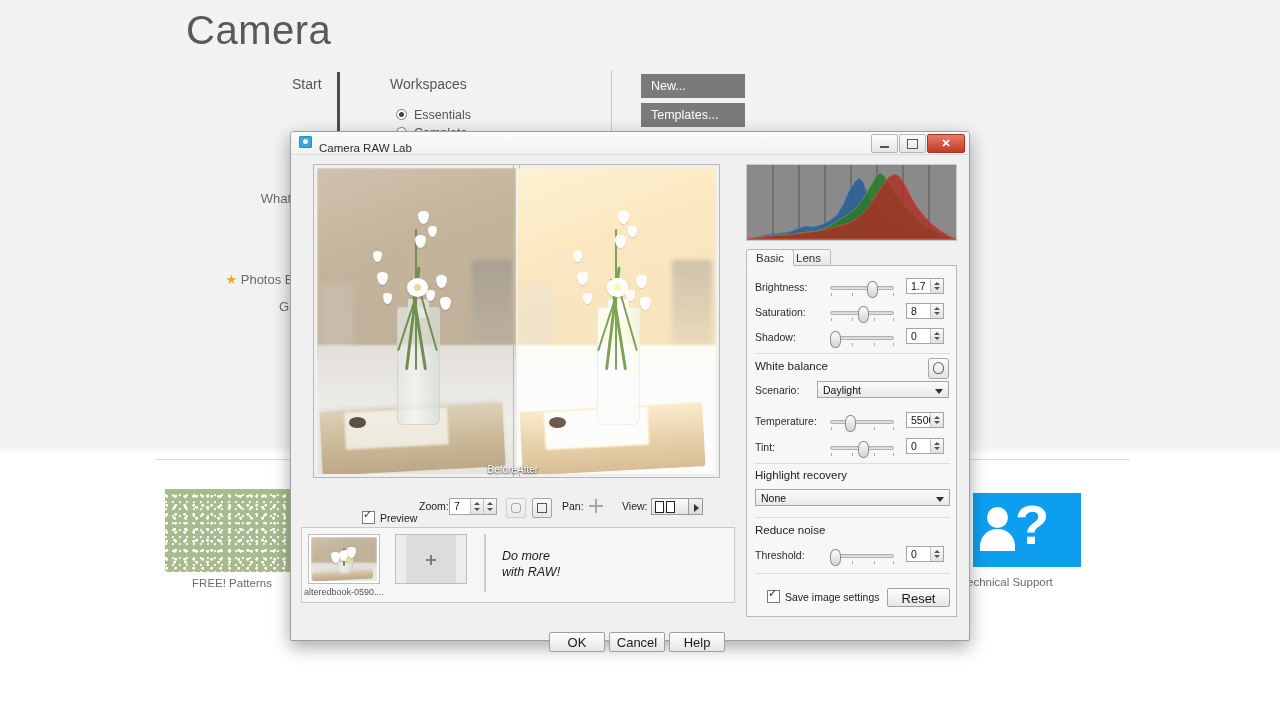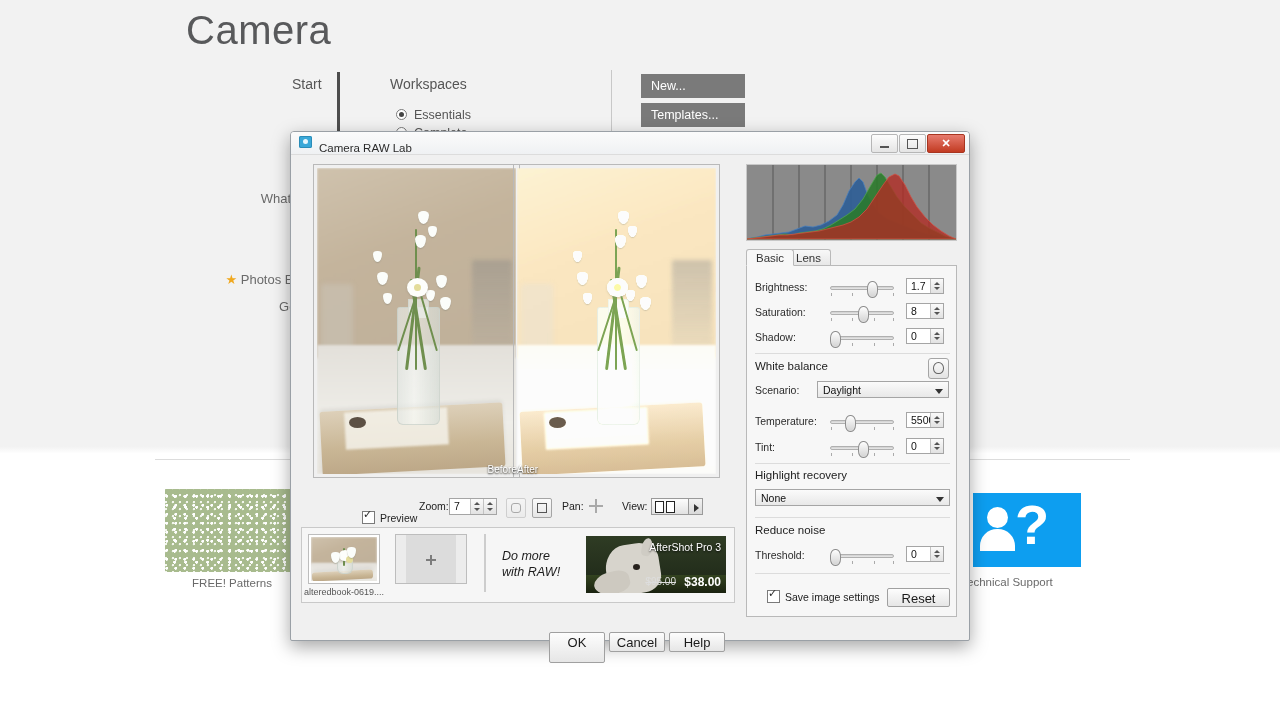--- a/index.html
+++ b/index.html
@@ -625,36 +625,26 @@
               <div class="tablecloth"></div>
               <div class="wood"></div>
               <div class="bottle"></div>
               <div class="stem" style="left:49%; bottom:34%; width:2px; height:42%;"></div>
               <div class="bloom" style="left:42%; top:30%; width:12px;height:11px;"></div>
               <div class="bell sm" style="left:55%; top:22%;"></div>
               <div class="bell sm" style="left:30%; top:34%;"></div>
             </div>
           </div>
         </div>
-        <div class="thumb-name" style="left:2px;">alteredbook-0619....</div>
+        <div class="thumb-name" style="left:2px;">alteredbook-0590....</div>
         <div class="plus-cell"></div>
         <div class="fs-divider"></div>
         <div class="promo-text">
           <span>Do more</span><br>
           <span>with RAW!</span>
-        </div>
-        <div class="promo-img">
-          <div class="grass"></div>
-          <div class="horse-head"></div>
-          <div class="horse-muzzle"></div>
-          <div class="horse-ear"></div>
-          <div class="horse-eye"></div>
-          <div class="promo-title">AfterShot Pro 3</div>
-          <div class="promo-old">$95.00</div>
-          <div class="promo-new">$38.00</div>
         </div>
       </div>
 
       <div class="right-col">
 
         <div class="histogram">
           <svg width="209" height="75" viewBox="0 0 209 75">
             <rect x="0" y="0" width="209" height="75" fill="#8a8a8a"></rect>
             <g stroke="#575757" stroke-width="1">
               <line x1="26" y1="0" x2="26" y2="75"></line>
@@ -813,20 +803,20 @@
           <div class="sec-rule" style="top:307px;"></div>
 
           <div class="chk" style="left:20px; top:324px;text-align:center;">
             <span class="box"></span><span>Save image settings</span>
           </div>
           <div class="btn-std" style="left:140px; top:322px; width:63px;">Reset</div>
         </div>
       </div>
 
       <div class="footer-btns">
-        <div class="btn-std" style="left:258px; width:56px; height:31px; line-height:20px;">OK</div>
+        <div class="btn-std" style="left:258px; width:56px; height:20px; line-height:20px;">OK</div>
         <div class="btn-std" style="left:318px; width:56px; height:20px; line-height:20px;">Cancel</div>
         <div class="btn-std" style="left:378px; width:56px; height:20px; line-height:20px;">Help</div>
       </div>
 
     </div>
   </div>
 </div>
 
 </body></html>

